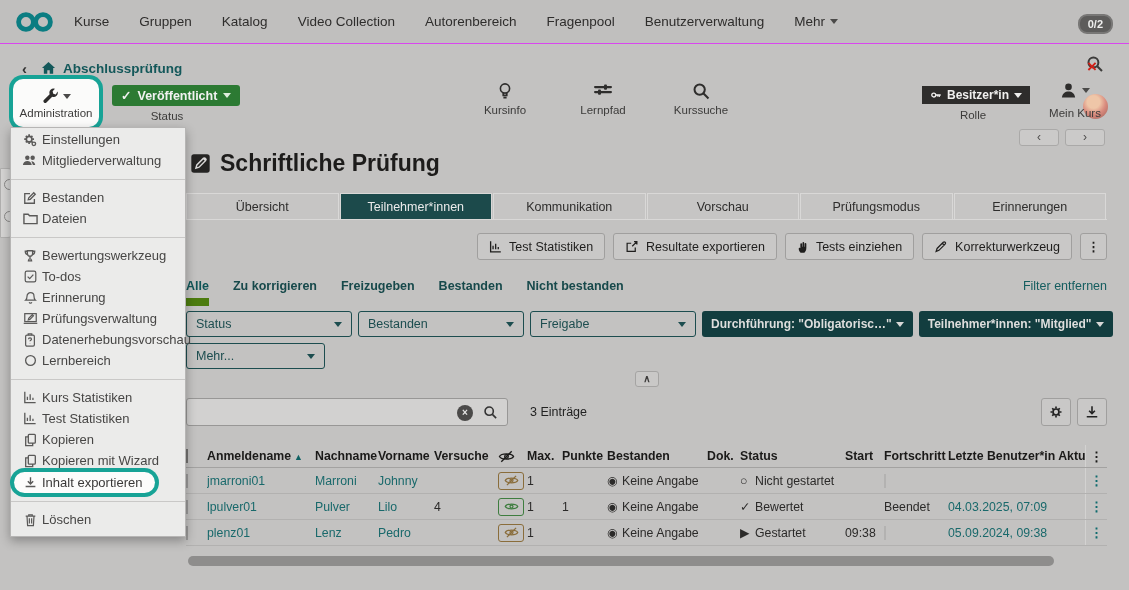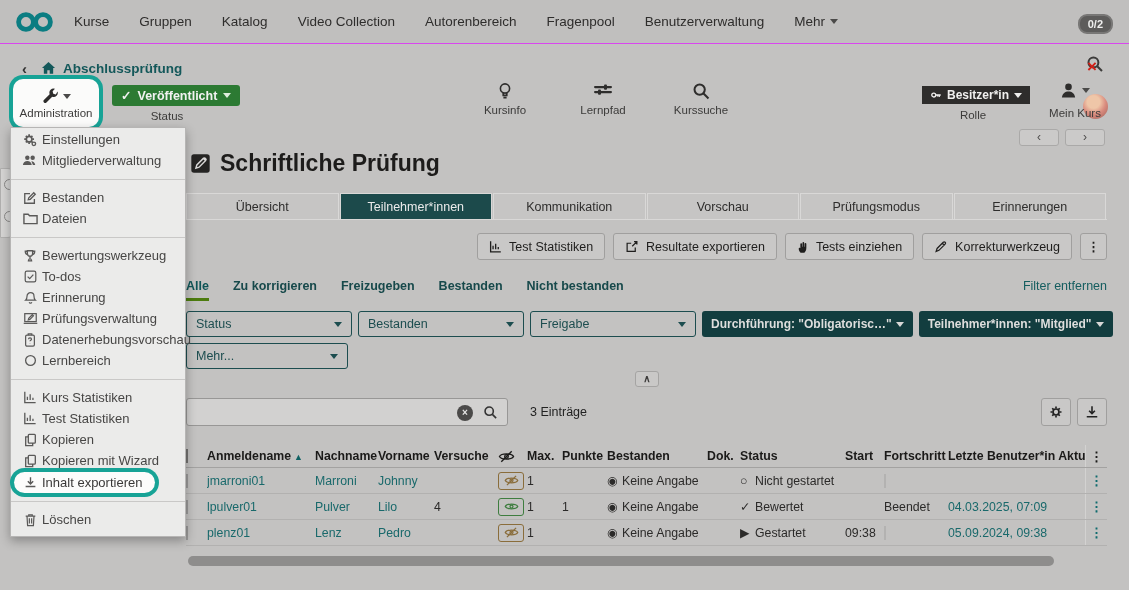--- a/index.html
+++ b/index.html
@@ -68,21 +68,21 @@
   
   .toolbar { position:absolute; top:233px; right:22px; display:flex; gap:8px; }
   .tbtn { height:27px; display:inline-flex; align-items:center; gap:7px; padding:0 11px;
           background:#c9c8c7; border:1px solid #a09f9e; border-radius:3px; font-size:12.5px; color:#1f1e1d; }
   .tbtn.square { width:27px; justify-content:center; padding:0; font-weight:bold; }
 
   
   .ftabs { position:absolute; top:279px; left:186px; right:22px; display:flex; gap:24px;
            font-size:12.5px; font-weight:bold; color:#17494b; }
   .ftab { padding-bottom:5px; }
-  .ftab.active { border-bottom:3px solid #4d7c0f; color:#0f5557; }
+  .ftab.active { border-bottom:8px solid #4d7c0f; color:#0f5557; }
   .fremove { margin-left:auto; font-weight:normal; color:#145d5f; }
 
   
   .filters { position:absolute; top:311px; left:186px; display:flex; gap:6px; }
   .filters2 { position:absolute; top:343px; left:186px; }
   .fsel { height:26px; display:inline-flex; align-items:center; border:1.5px solid #1c4d4f;
           border-radius:3px; color:#1c4d4f; font-size:12.5px; padding:0 9px; background:transparent; }
   .fsel .caret { border-top-color:#1c4d4f; margin-left:auto; }
   .fsel.w1 { width:166px; } .fsel.w2 { width:166px; } .fsel.w3 { width:166px; }
   .fchip { height:26px; display:inline-flex; align-items:center; gap:4px; background:#123d3f; color:#dededd;
@@ -355,21 +355,21 @@
     <span class="fchip">
       <span>Durchführung: "Obligatorisc…"</span>
       <span class="caret"></span>
     </span>
     <span class="fchip">
       <span>Teilnehmer*innen: "Mitglied"</span>
       <span class="caret"></span>
     </span>
   </div>
   <div class="filters2">
-    <span class="fsel w1" style="width:162px;">
+    <span class="fsel w1" style="width:139px;">
       <span>Mehr...</span>
       <span class="caret"></span>
     </span>
   </div>
 
   <div class="collapse-btn">∧</div>
 
   <div class="search-row">
     <div class="search-box">
       <span class="search-clear">×</span>

